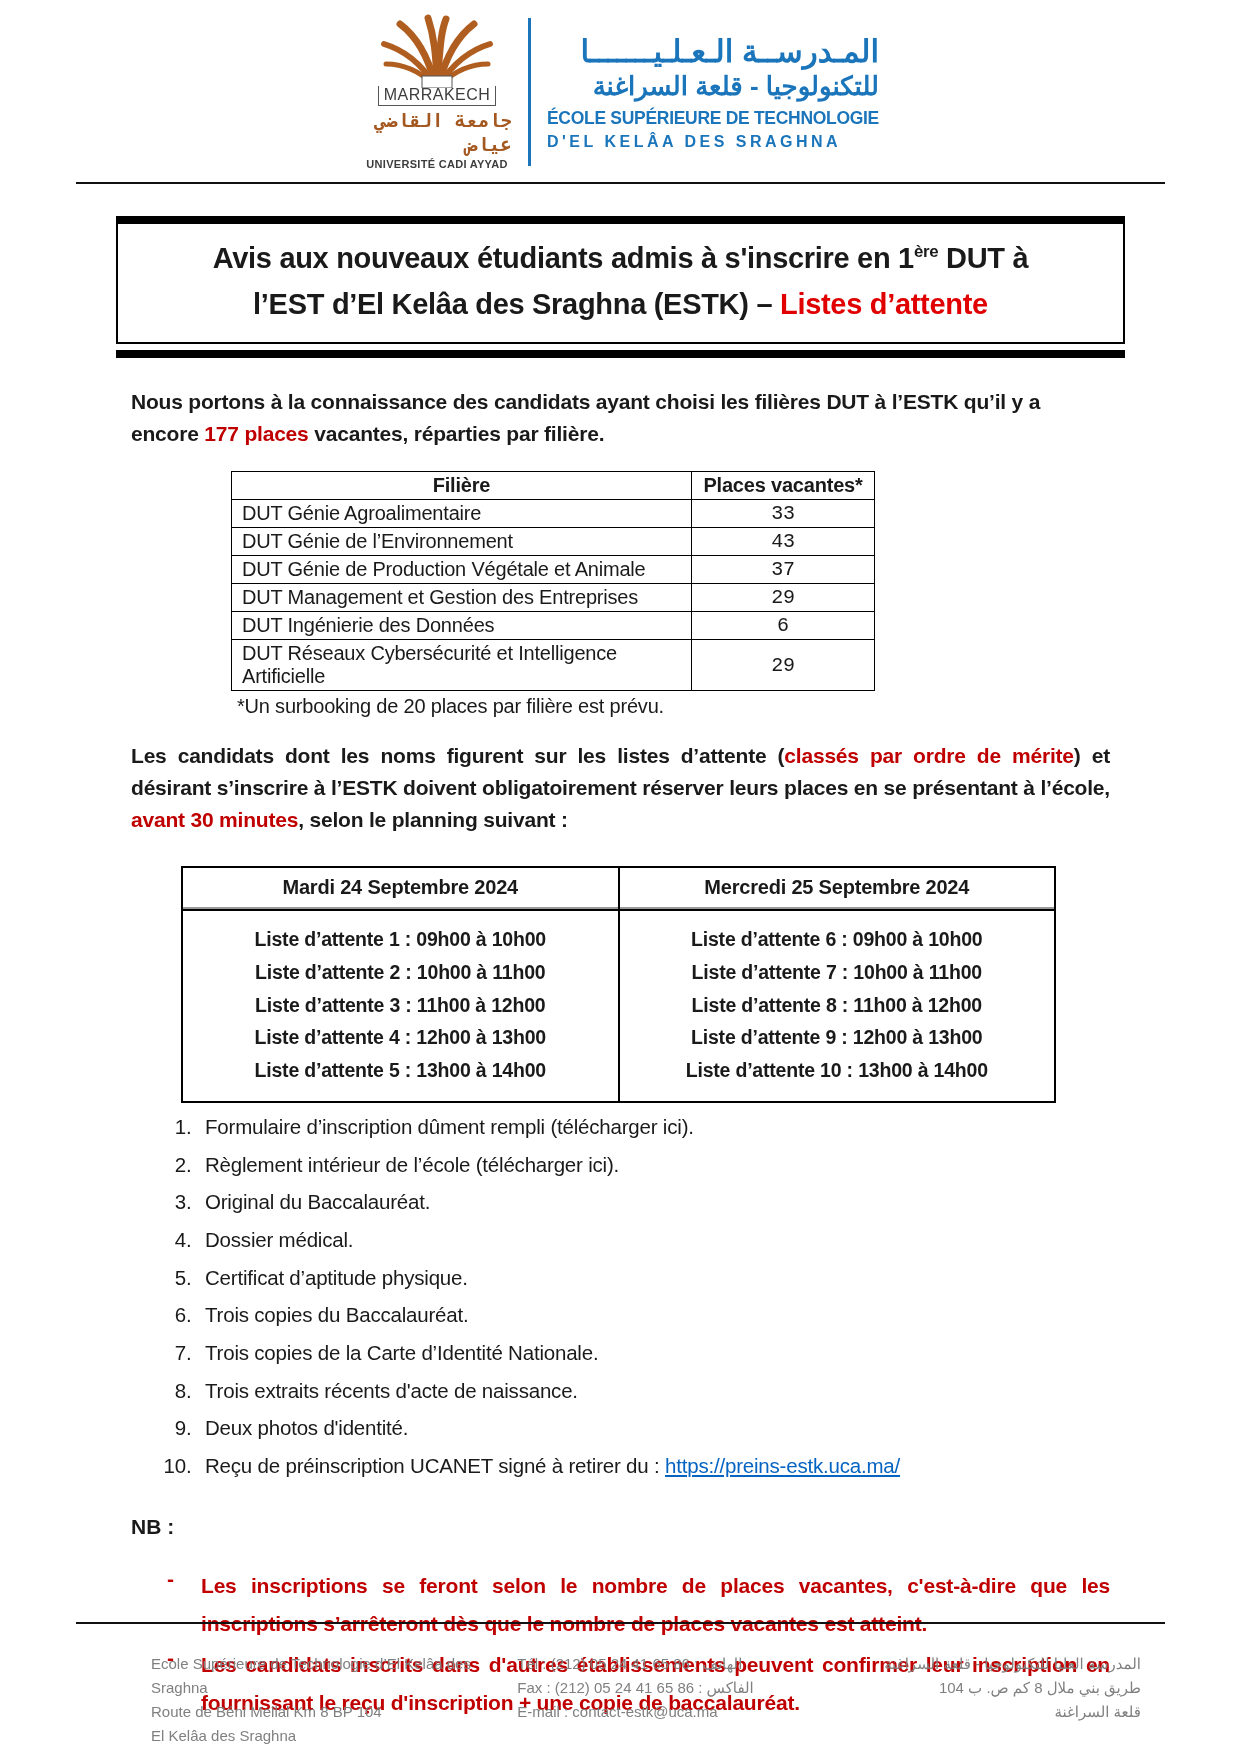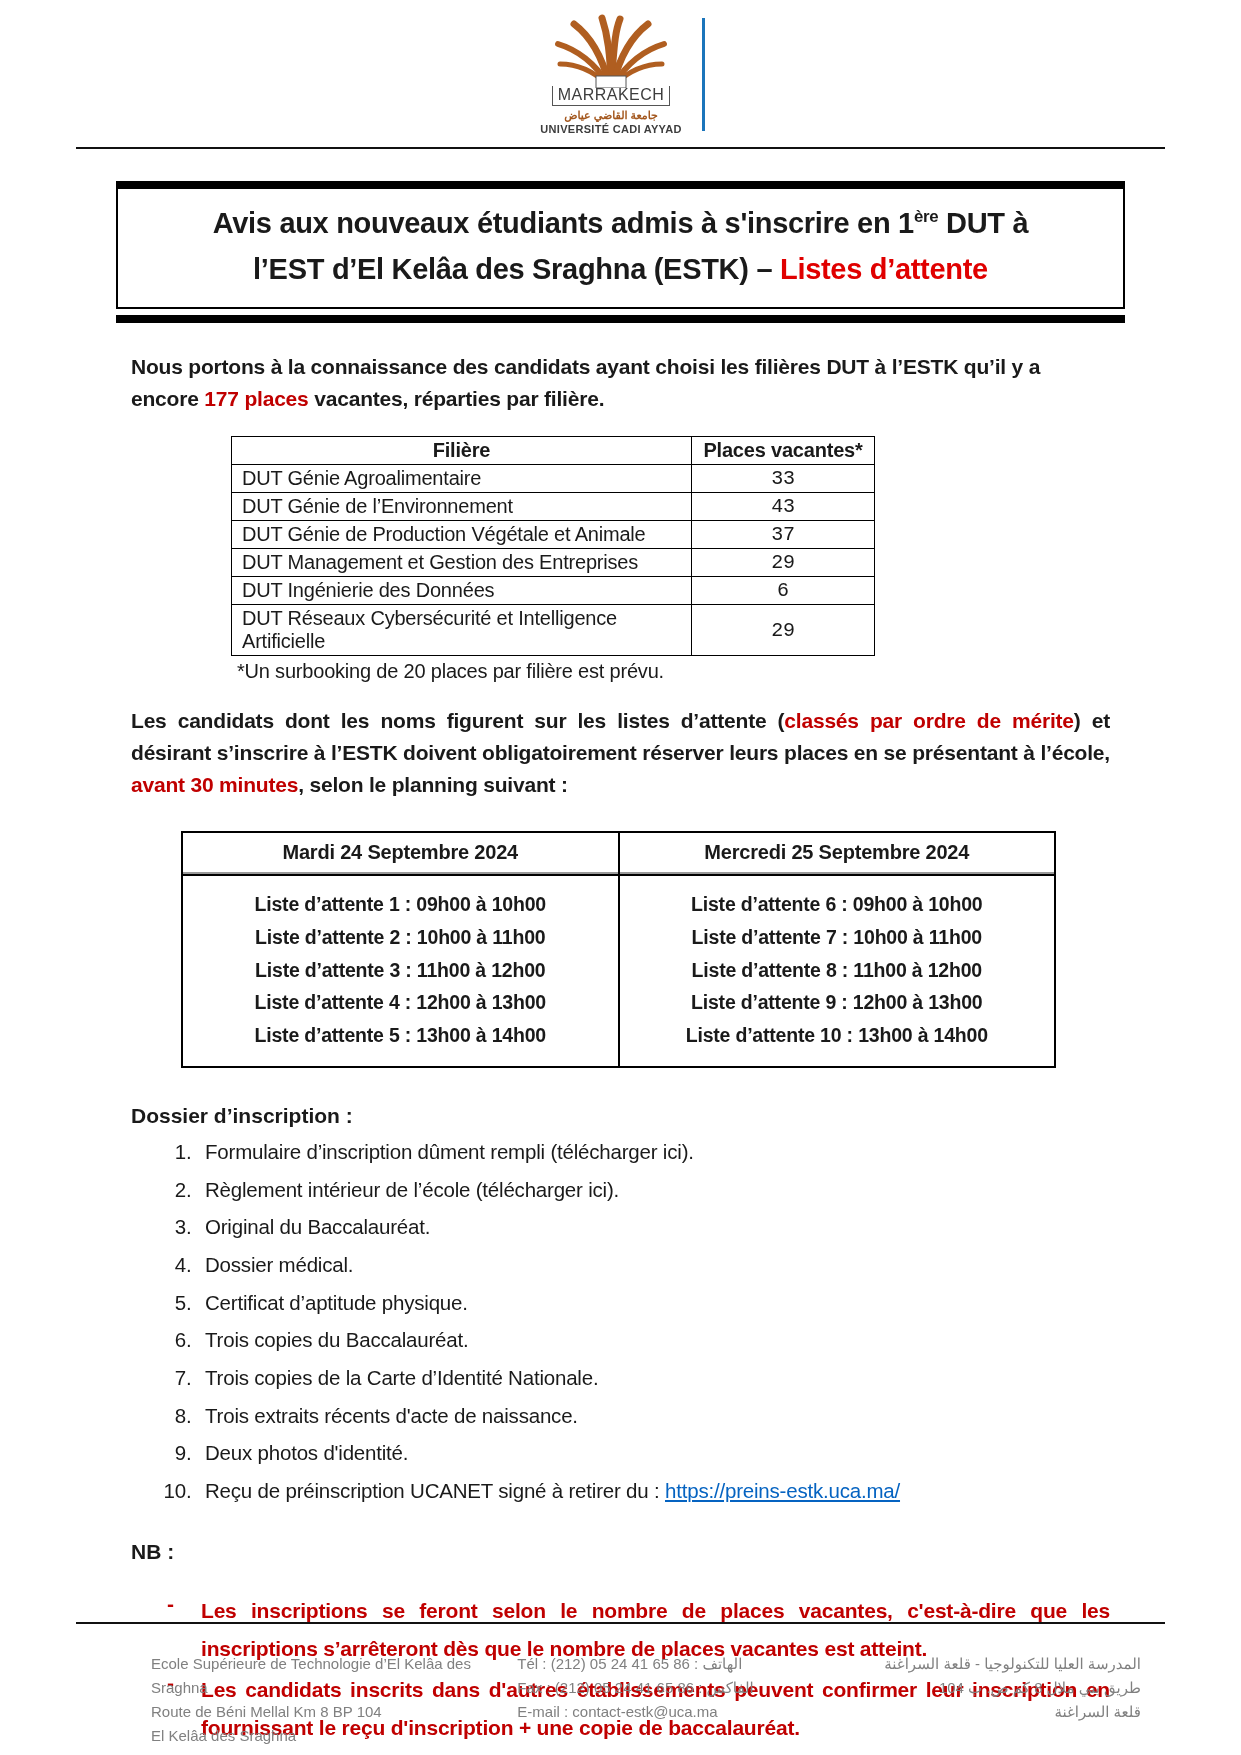--- a/index.html
+++ b/index.html
@@ -18,21 +18,21 @@
     display: flex; justify-content: center; align-items: stretch;
     gap: 16px; padding: 4px 0 10px 0;
   }
   .logo-left { display: flex; flex-direction: column; align-items: center; width: 150px; }
   .palm-svg { display: block; }
   .marrakech-box {
     border: 1px solid #555; border-top: none; padding: 0 5px 1px 5px;
     font-size: 16px; color: #3d3d3d; letter-spacing: .5px; margin-top: -2px;
     font-family: "Liberation Sans", sans-serif;
   }
-  .uni-ar { color: #a4581f; font-size: 11px; margin-top: 3px; direction: rtl; font-weight: bold; }
+  .uni-ar { color: #a4581f; font-size: 19px; margin-top: 3px; direction: rtl; font-weight: bold; font-family: Liberation Mono, monospace; }
   .uni-fr { color: #3d3d3d; font-size: 11px; font-weight: bold; letter-spacing: .3px; margin-top: 1px; }
   .logo-divider { width: 3px; background: #1b75bb; margin: 4px 0; }
   .logo-right { display: flex; flex-direction: column; justify-content: center; }
   .school-ar-1 { color: #1b75bb; font-size: 31px; font-weight: bold; direction: rtl; text-align: right; line-height: 1.2; }
   .school-ar-2 { color: #1b75bb; font-size: 26px; font-weight: bold; direction: rtl; text-align: right; line-height: 1.25; }
   .school-fr-1 { color: #1b75bb; font-size: 17.5px; font-weight: bold; margin-top: 6px; letter-spacing: -0.3px; }
   .school-fr-2 { color: #1b75bb; font-size: 16px; font-weight: bold; letter-spacing: 3.5px; margin-top: 4px; }
   .header-rule { border: none; border-top: 2px solid #111; margin: 2px 76px 0 76px; }
 
   
@@ -123,20 +123,26 @@
           <path d="M55 70 C 40 56, 24 50, 8 50" stroke-width="5"></path>
           <path d="M63 70 C 78 56, 94 50, 110 50" stroke-width="5"></path>
         </g>
         <rect x="44" y="62" width="30" height="12" fill="#ffffff" stroke="#555555" stroke-width="1"></rect>
       </svg>
       <div class="marrakech-box">MARRAKECH</div>
       <div class="uni-ar">جامعة القاضي عياض</div>
       <div class="uni-fr">UNIVERSITÉ CADI AYYAD</div>
     </div>
     <div class="logo-divider"></div>
+    <div class="logo-right">
+      <div class="school-ar-1">المـدرســة الـعـلـيـــــــا</div>
+      <div class="school-ar-2">للتكنولوجيا - قلعة السراغنة</div>
+      <div class="school-fr-1">ÉCOLE SUPÉRIEURE DE TECHNOLOGIE</div>
+      <div class="school-fr-2">D'EL KELÂA DES SRAGHNA</div>
+    </div>
   </header>
   <hr class="header-rule">
 
   <div class="title-box">
     <span>Avis aux nouveaux étudiants admis à s'inscrire en 1</span><span class="sup">ère</span><span> DUT à</span><br>
     <span>l’EST d’El Kelâa des Sraghna (ESTK) – </span><span class="title-red">Listes d’attente</span>
   </div>
   <div class="title-underline"></div>
 
   <div class="body-content">
@@ -201,21 +207,20 @@
             <div class="sched-line">Liste d’attente 6 : 09h00 à 10h00</div>
             <div class="sched-line">Liste d’attente 7 : 10h00 à 11h00</div>
             <div class="sched-line">Liste d’attente 8 : 11h00 à 12h00</div>
             <div class="sched-line">Liste d’attente 9 : 12h00 à 13h00</div>
             <div class="sched-line">Liste d’attente 10 : 13h00 à 14h00</div>
           </td>
         </tr>
       </tbody>
     </table>
 
-    <h2 class="dossier-heading">Dossier d’inscription :</h2>
     <ol class="dossier-list">
       <li>Formulaire d’inscription dûment rempli (télécharger ici).</li>
       <li>Règlement intérieur de l’école (télécharger ici).</li>
       <li>Original du Baccalauréat.</li>
       <li>Dossier médical.</li>
       <li>Certificat d’aptitude physique.</li>
       <li>Trois copies du Baccalauréat.</li>
       <li>Trois copies de la Carte d’Identité Nationale.</li>
       <li>Trois extraits récents d'acte de naissance.</li>
       <li>Deux photos d'identité.</li>

